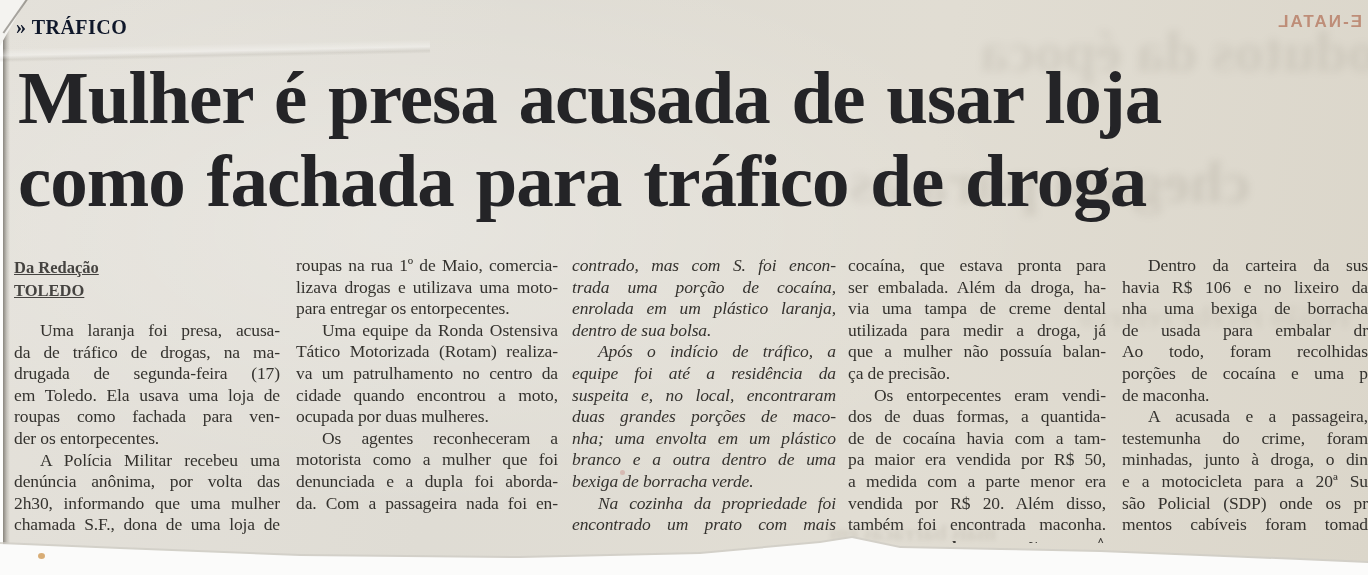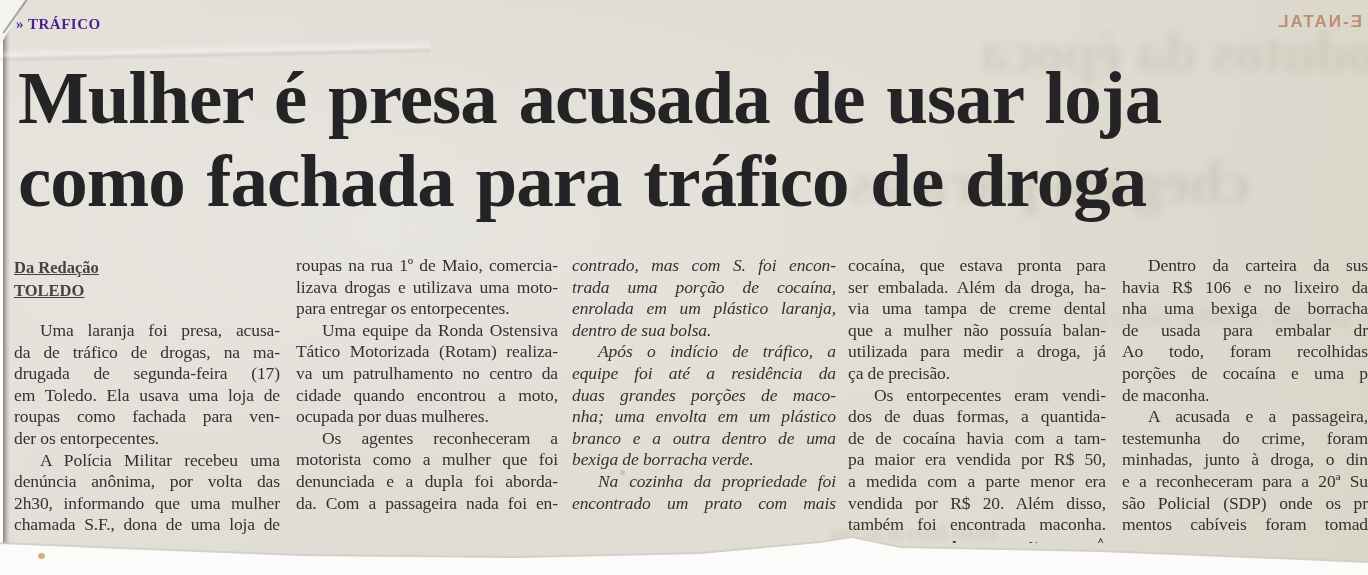--- a/index.html
+++ b/index.html
@@ -24,21 +24,21 @@
   .ghost{position:absolute;font-weight:bold;color:#6d6556;opacity:.12;filter:blur(4px);
          transform:scaleX(-1);white-space:nowrap;font-family:"Liberation Serif",serif;}
   .ghost1{left:980px;top:18px;font-size:58px;}
   .ghost2{left:850px;top:148px;font-size:60px;opacity:.14;}
   .ghost3{left:1080px;top:300px;font-size:30px;opacity:.09;filter:blur(3px);}
   .ghost4{left:830px;top:520px;font-size:22px;opacity:.12;filter:blur(2px);}
   .red-bleed{position:absolute;right:6px;top:12px;transform:scaleX(-1);
              font-family:"Liberation Sans",sans-serif;font-weight:bold;font-size:17px;
              color:#b4755c;opacity:.75;letter-spacing:2px;filter:blur(.6px);}
   
-  .kicker{position:absolute;left:16px;top:16px;font-size:15px;font-weight:bold;color:#4c1d95;
+  .kicker{position:absolute;left:16px;top:16px;font-size:20px;font-weight:bold;color:#0f172a;
           letter-spacing:.5px;}
   .headline{position:absolute;left:18px;top:56px;width:1600px;color:#242427;
             font-size:75px;font-weight:bold;line-height:83px;letter-spacing:-1px;word-spacing:4px;
             white-space:nowrap;}
   
   .byline{position:absolute;left:14px;top:256px;font-size:16.5px;font-weight:bold;color:#454340;line-height:23px;text-decoration:underline;}
   
   .col{position:absolute;top:255px;color:#34322e;font-size:17.5px;line-height:21.6px;
        letter-spacing:-.1px;}
   .bodyline{text-align:justify;text-align-last:justify;height:21.6px;overflow:visible;white-space:nowrap;}
@@ -113,54 +113,55 @@
       <div class="bodyline">denunciada e a dupla foi aborda-</div>
       <div class="bodyline">da. Com a passageira nada foi en-</div>
     </div>
   <div id="col3" class="col">
       <div class="bodyline">contrado, mas com S. foi encon-</div>
       <div class="bodyline">trada uma porção de cocaína,</div>
       <div class="bodyline">enrolada em um plástico laranja,</div>
       <div class="bodyline endline">dentro de sua bolsa.</div>
       <div class="bodyline indent">Após o indício de tráfico, a</div>
       <div class="bodyline">equipe foi até a residência da</div>
+      <div class="bodyline">suspeita e, no local, encontraram</div>
       <div class="bodyline">duas grandes porções de maco-</div>
       <div class="bodyline">nha; uma envolta em um plástico</div>
       <div class="bodyline">branco e a outra dentro de uma</div>
       <div class="bodyline endline">bexiga de borracha verde.</div>
       <div class="bodyline indent">Na cozinha da propriedade foi</div>
       <div class="bodyline">encontrado um prato com mais</div>
     </div>
   <div id="col4" class="col">
       <div class="bodyline">cocaína, que estava pronta para</div>
       <div class="bodyline">ser embalada. Além da droga, ha-</div>
       <div class="bodyline">via uma tampa de creme dental</div>
+      <div class="bodyline">utilizada para medir a droga, já</div>
       <div class="bodyline">que a mulher não possuía balan-</div>
-      <div class="bodyline">utilizada para medir a droga, já</div>
       <div class="bodyline endline">ça de precisão.</div>
       <div class="bodyline indent">Os entorpecentes eram vendi-</div>
       <div class="bodyline">dos de duas formas, a quantida-</div>
       <div class="bodyline">de de cocaína havia com a tam-</div>
       <div class="bodyline">pa maior era vendida por R$ 50,</div>
       <div class="bodyline">a medida com a parte menor era</div>
       <div class="bodyline">vendida por R$ 20. Além disso,</div>
       <div class="bodyline">também foi encontrada maconha.</div>
     </div>
   <div id="col5" class="col">
       <div class="bodyline indent">Dentro da carteira da sus</div>
       <div class="bodyline">havia R$ 106 e no lixeiro da</div>
       <div class="bodyline">nha uma bexiga de borracha</div>
       <div class="bodyline">de usada para embalar dr</div>
       <div class="bodyline">Ao todo, foram recolhidas</div>
       <div class="bodyline">porções de cocaína e uma p</div>
       <div class="bodyline endline">de maconha.</div>
       <div class="bodyline indent">A acusada e a passageira,</div>
       <div class="bodyline">testemunha do crime, foram</div>
       <div class="bodyline">minhadas, junto à droga, o din</div>
-      <div class="bodyline">e a reconheceram para a 20ª Su</div>
+      <div class="bodyline">e a motocicleta para a 20ª Su</div>
       <div class="bodyline">são Policial (SDP) onde os pr</div>
       <div class="bodyline">mentos cabíveis foram tomad</div>
     </div>
 
   <div class="cropped-line">ı  - —  ~ -   .   ^   - -</div>
 
   <svg class="tear" viewBox="0 0 1368 40" preserveAspectRatio="none">
     <polygon points="0,9 120,14 300,21 520,23 700,19 820,8 852,3 900,13 1000,15 1100,17 1200,21 1300,25 1368,28 1368,40 0,40" fill="#d0cdc5" opacity="0.8" transform="translate(0,-2)"></polygon>
     <polygon points="0,9 120,14 300,21 520,23 700,19 820,8 852,3 900,13 1000,15 1100,17 1200,21 1300,25 1368,28 1368,40 0,40" fill="#fbfbfa"></polygon>
   </svg>

